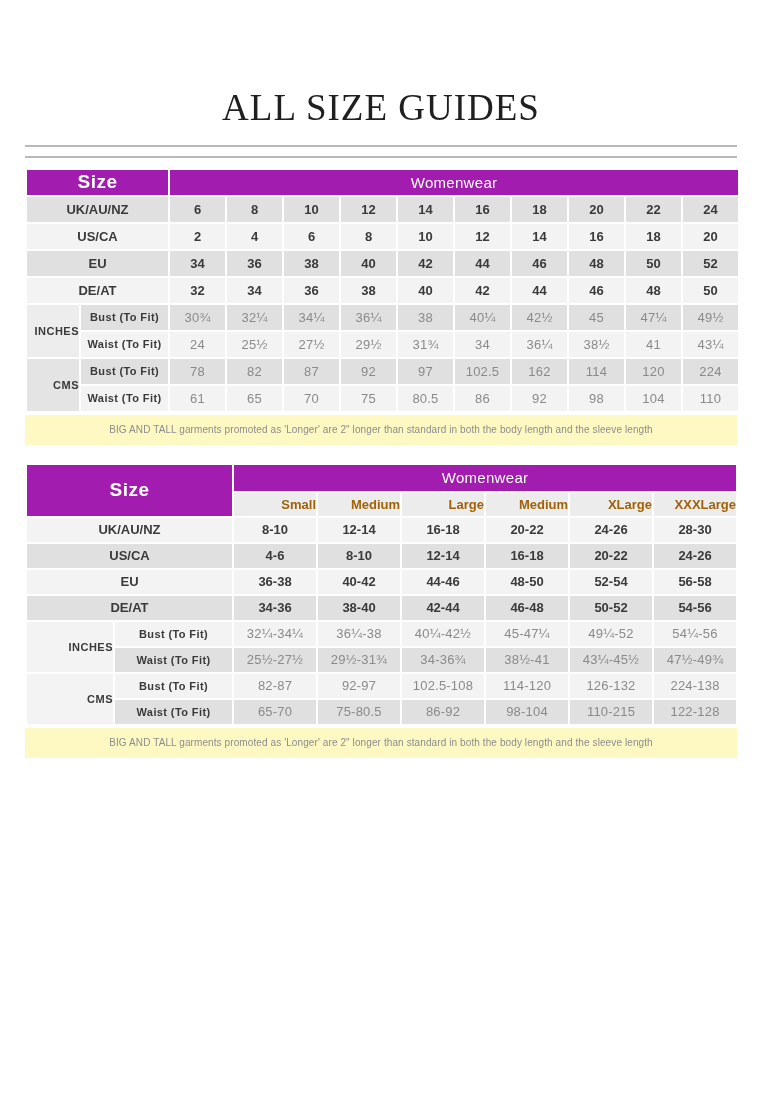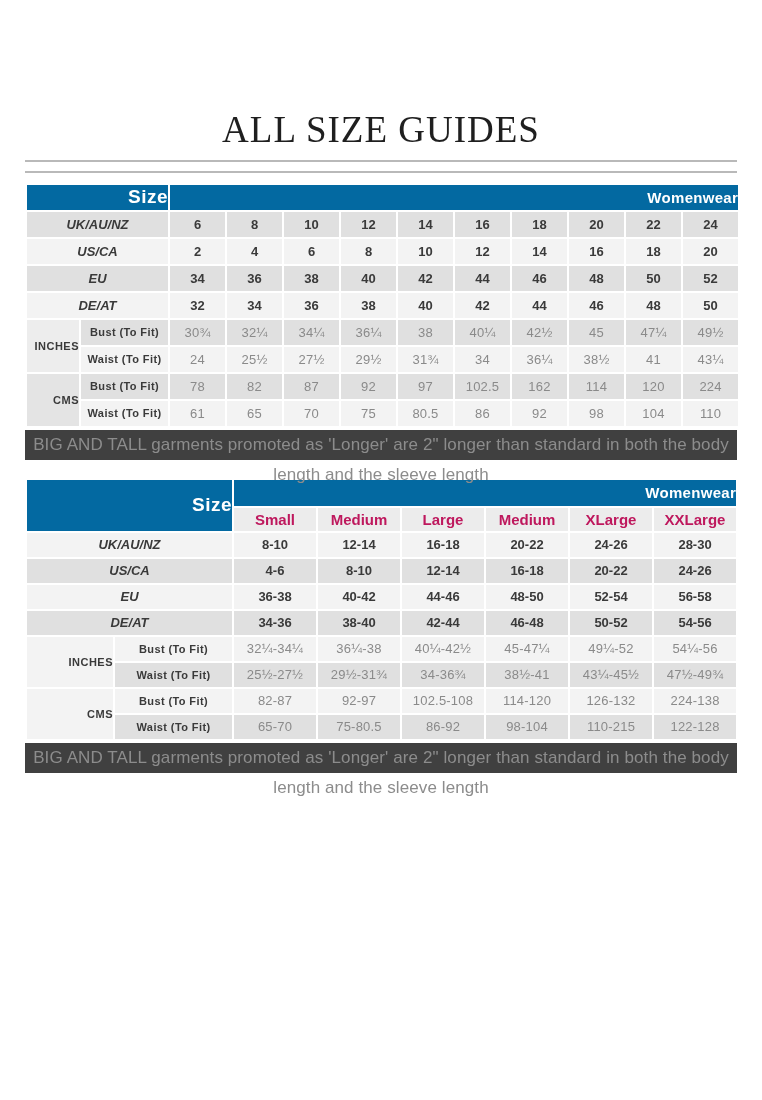--- a/index.html
+++ b/index.html
@@ -1,45 +1,45 @@
 <!DOCTYPE html>
 <html><head>
 <meta charset="utf-8">
 <style>
   html,body{margin:0;padding:0;background:#ffffff;}
   body{width:762px;height:1100px;overflow:hidden;font-family:"Liberation Sans",sans-serif;-webkit-font-smoothing:antialiased;}
   .page{position:relative;width:762px;height:1100px;background:#fff;}
   .content{width:712px;margin:0 auto;}
-  .page-title{margin:0;padding-top:111px;text-align:center;font-family:"Liberation Serif",serif;font-weight:400;font-size:37px;letter-spacing:1px;color:#1f1f1f;line-height:1.05;}
+  .page-title{margin:17px;padding-top:72px;text-align:center;font-family:"Liberation Serif",serif;font-weight:400;font-size:37px;letter-spacing:1px;color:#1f1f1f;line-height:1.05;}
   .rule{height:2px;background:#b9b9b9;border:none;margin:0;}
   .rule-1{margin-top:10px;}
   .rule-2{margin-top:2px;}
   .intro{margin:9px auto 0;text-align:center;color:#666a6d;font-size:14.5px;line-height:1.48;letter-spacing:0.1px;}
   .intro .line{display:block;}
   table{border-collapse:collapse;table-layout:fixed;margin-top:10px;}
   .t1{width:713px;}
   .t2{width:711px;margin-top:18px;}
   td,th{border:2px solid #ffffff;text-align:center;vertical-align:middle;padding:0;overflow:hidden;white-space:nowrap;}
   .t1 tr{height:27px;}
   .t2 tr{height:26px;}
-  .hdr{background:#0369a1;color:#ffffff;text-align:right;}
+  .hdr{background:#a21caf;color:#ffffff;}
   .hdr-size{font-size:19px;font-weight:bold;letter-spacing:0.5px;}
-  .hdr-group{font-size:15px;font-weight:bold;letter-spacing:0.3px;}
-  .subhdr{background:#ececec;color:#be185d;font-size:15px;font-weight:bold;}
+  .hdr-group{font-size:15px;font-weight:normal;letter-spacing:0.3px;}
+  .subhdr{background:#ececec;color:#a16207;font-size:13px;font-weight:bold;text-align:right;}
   .row-dark  td{background:#e0e0e0;}
   .row-light td{background:#f3f3f3;}
-  .lbl{font-size:13px;font-weight:bold;color:#3a3a3a;font-style:italic;}
+  .lbl{font-size:13px;font-weight:bold;color:#3a3a3a;}
   .val{font-size:13px;font-weight:bold;color:#3a3a3a;}
   .sub{font-size:11px;font-weight:bold;color:#3a3a3a;letter-spacing:0.4px;margin-left:35px;}
   .meas{font-size:13px;font-weight:normal;color:#8a8a8a;letter-spacing:0.2px;}
   .unit{font-size:11px;font-weight:bold;color:#3a3a3a;letter-spacing:0.5px;text-align:right;}
   .t1 td.unit-in{background:#ededed;}
   .t1 td.unit-cm{background:#e4e4e4;}
   .t2 td.unit-in,.t2 td.unit-cm{background:#f3f3f3;}
-  .note{width:712px;height:30px;line-height:30px;margin-top:2px;background:#404040;color:#8c8c8c;font-size:17px;text-align:center;letter-spacing:0.1px;}
+  .note{width:712px;height:30px;line-height:30px;margin-top:2px;background:#fef9c3;color:#8c8c8c;font-size:10px;text-align:center;letter-spacing:0.1px;}
 </style>
 </head>
 <body>
 
 <div class="page">
   <h1 class="page-title">ALL SIZE GUIDES</h1>
   <div class="content">
     <hr class="rule rule-1">
     <p class="intro">
       </p>
@@ -190,21 +190,21 @@
           <tr style="height:28px">
         <th class="hdr hdr-size" rowspan="2" colspan="2">Size</th>
         <th class="hdr hdr-group" colspan="6">Womenwear</th>
       </tr>
       <tr style="height:25px">
         <th class="subhdr">Small</th>
         <th class="subhdr">Medium</th>
         <th class="subhdr">Large</th>
         <th class="subhdr">Medium</th>
         <th class="subhdr">XLarge</th>
-        <th class="subhdr">XXLarge</th>
+        <th class="subhdr">XXXLarge</th>
       </tr>
       <tr class="row-light">
         <td class="lbl" colspan="2">UK/AU/NZ</td>
         <td class="val">8-10</td>
         <td class="val">12-14</td>
         <td class="val">16-18</td>
         <td class="val">20-22</td>
         <td class="val">24-26</td>
         <td class="val">28-30</td>
       </tr>

